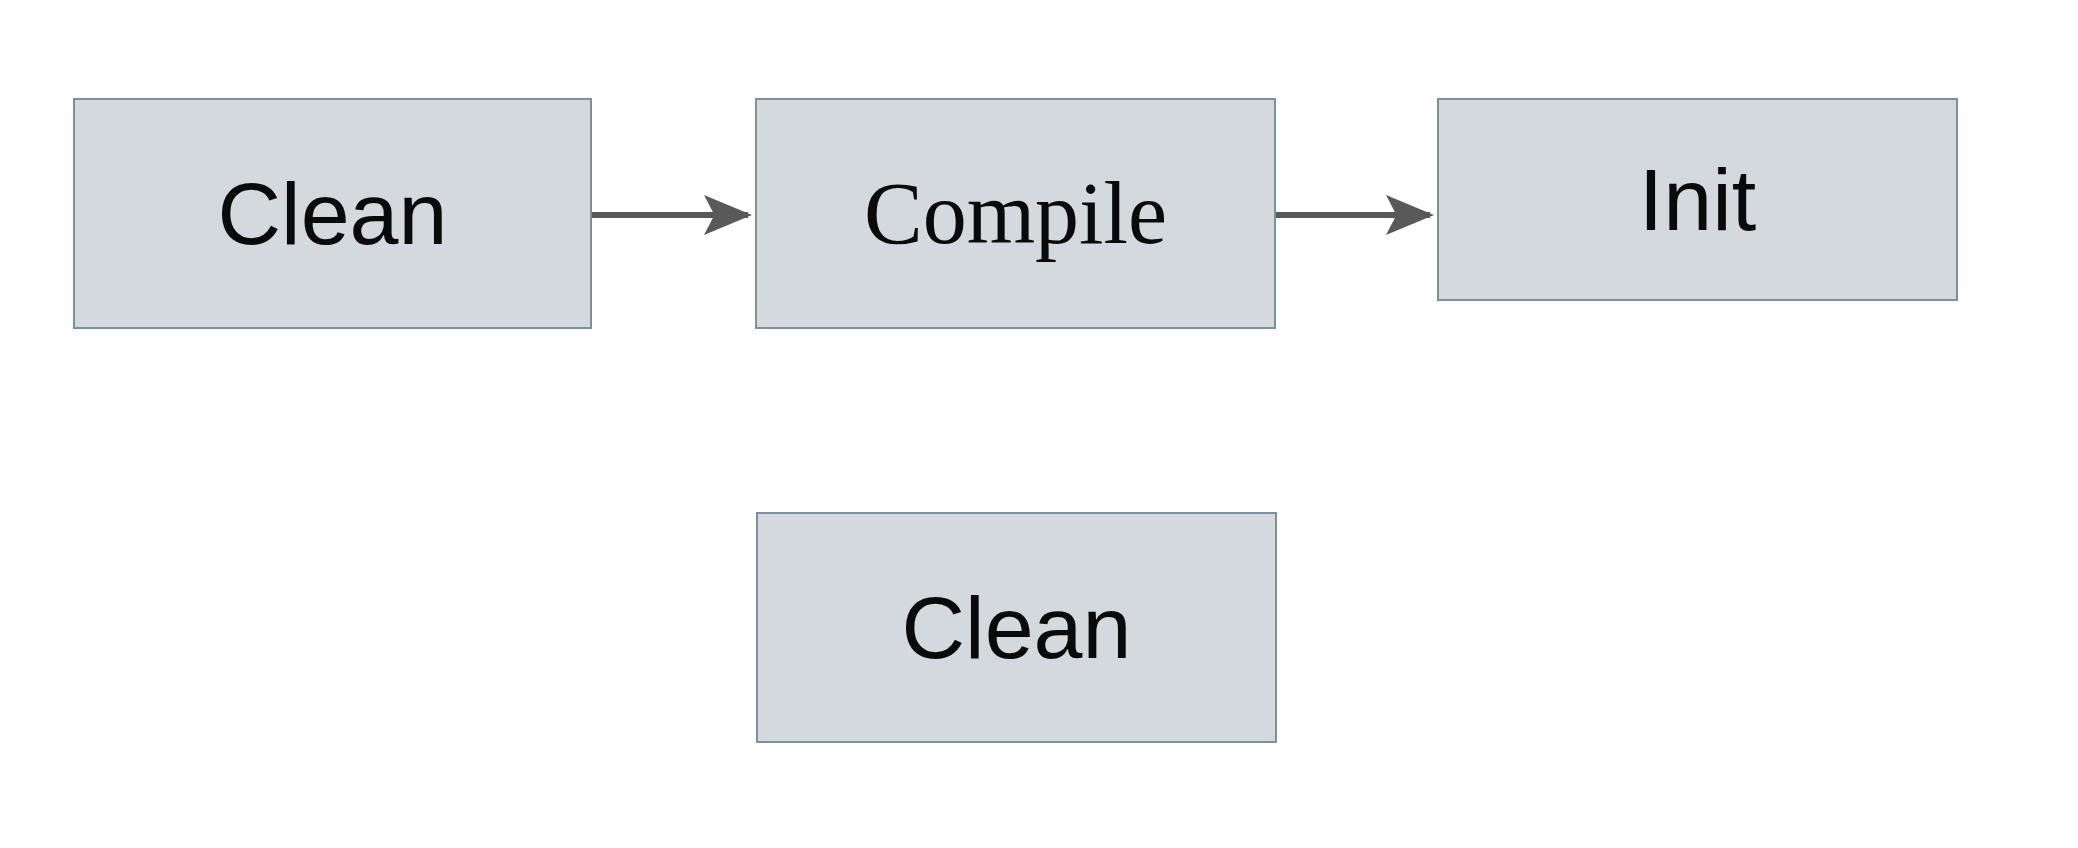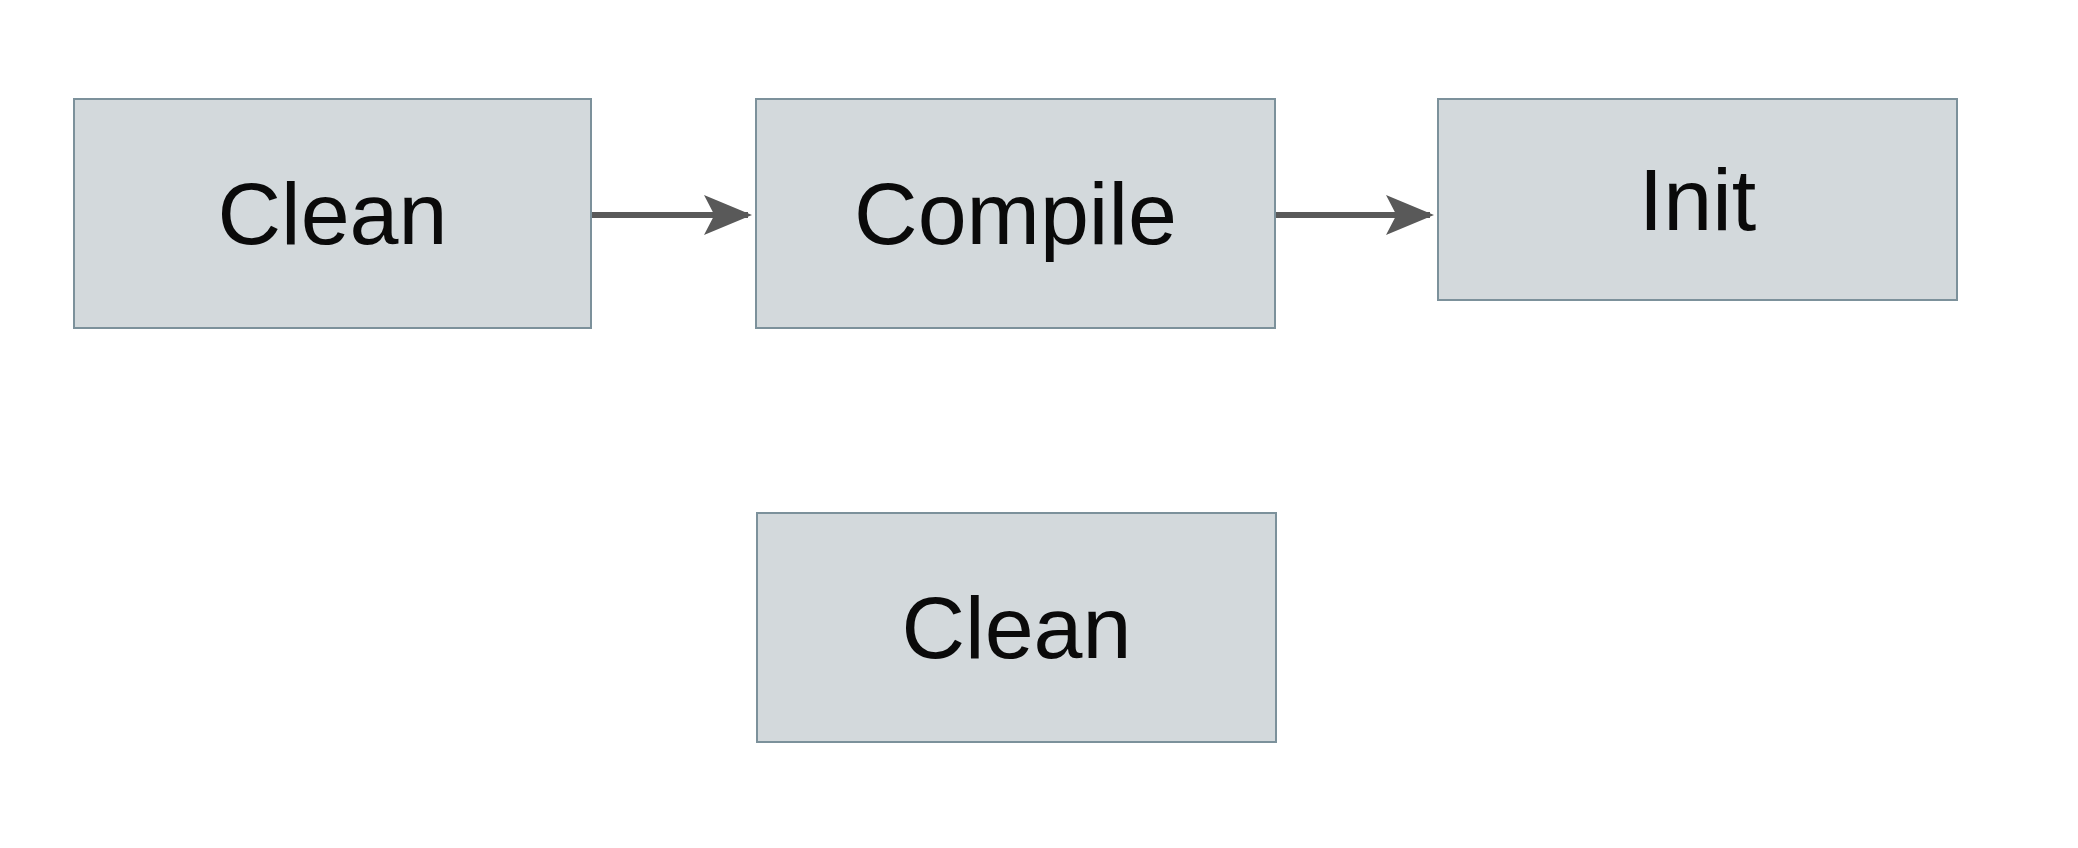--- a/index.html
+++ b/index.html
@@ -35,21 +35,21 @@
   .node-label {
     font-size: 88px;
     font-weight: 400;
     color: #0a0a0a;
     letter-spacing: 0px;
     line-height: 1;
     white-space: nowrap;
     user-select: none;
   }
   #node-dist    { left: 73px;   top: 98px;  width: 519px; height: 231px; }
-  #node-compile { left: 755px;  top: 98px;  width: 521px; height: 231px; }
+  #node-compile { left: 755px;  top: 98px;  width: 521px; height: 231px; font-family: Liberation Serif, serif; }
   #node-init    { left: 1437px; top: 98px;  width: 521px; height: 203px; }
   #node-clean   { left: 756px;  top: 512px; width: 521px; height: 231px; }
 </style>
 </head>
 <body>
 
 <div class="canvas">
 
   <svg class="edge-layer" width="2078" height="848" viewBox="0 0 2078 848" xmlns="http://www.w3.org/2000/svg">
     <defs>

